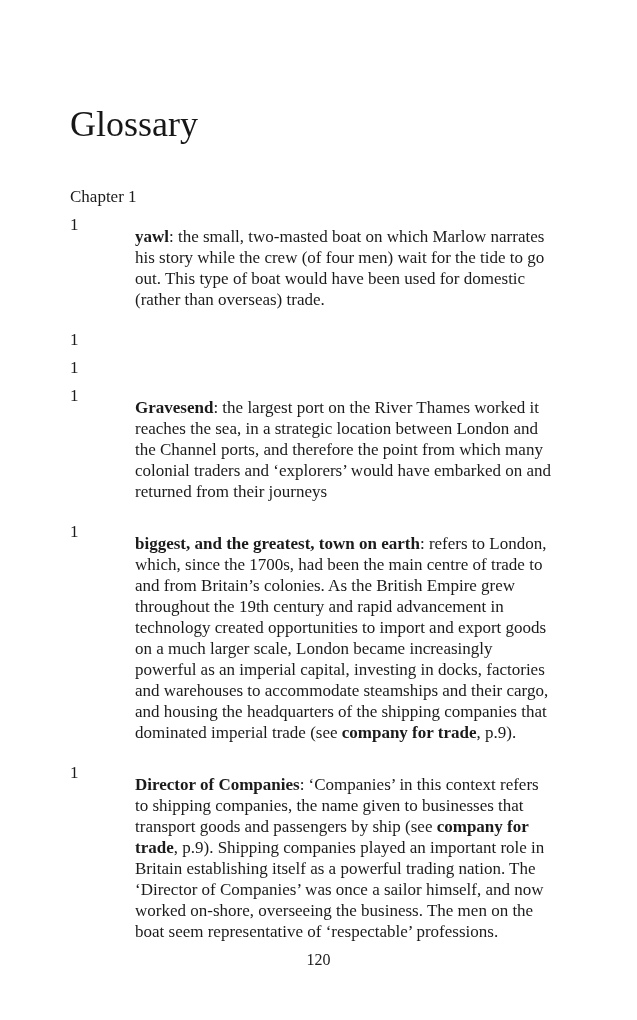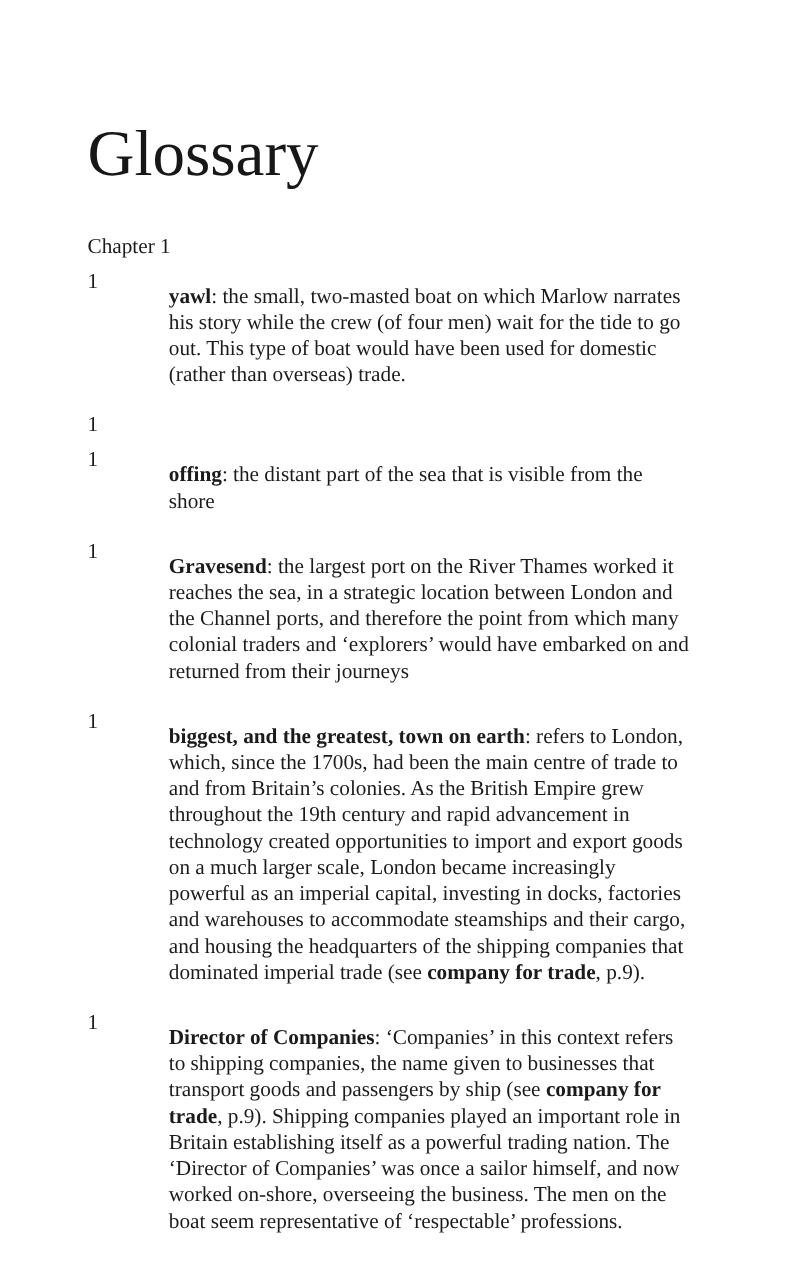--- a/index.html
+++ b/index.html
@@ -13,21 +13,21 @@
     height: 1020px;
     box-sizing: border-box;
     background: #ffffff;
     color: #1b1b1b;
     font-family: "Liberation Serif", "DejaVu Serif", serif;
     padding: 98px 72px 0 70px;
     overflow: hidden;
   }
   .title {
     margin: 0;
-    font-size: 52px;
+    font-size: 36px;
     font-weight: 400;
     line-height: 52px;
     color: #171717;
   }
   .chapter {
     margin-top: 36px;
     font-size: 17px;
     line-height: 21px;
   }
   .entries {
@@ -74,28 +74,28 @@
   <div class="entries" id="entries">
       <div class="entry">
         <span class="entry-num">1</span>
         <p class="entry-def"><span class="b">yawl</span><span>: the small, two-masted boat on which Marlow narrates his story while the crew (of four men) wait for the tide to go out. This type of boat would have been used for domestic (rather than overseas) trade.</span></p>
       </div>
       <div class="entry">
         <span class="entry-num">1</span>
       </div>
       <div class="entry">
         <span class="entry-num">1</span>
-        <p class="entry-def"><span class="b">offing</span><span>: the distant part of the sea that is visible from the shore</span></p>
       </div>
       <div class="entry">
         <span class="entry-num">1</span>
         <p class="entry-def"><span class="b">Gravesend</span><span>: the largest port on the River Thames worked it reaches the sea, in a strategic location between London and the Channel ports, and therefore the point from which many colonial traders and ‘explorers’ would have embarked on and returned from their journeys</span></p>
       </div>
       <div class="entry">
         <span class="entry-num">1</span>
         <p class="entry-def"><span class="b">biggest, and the greatest, town on earth</span><span>: refers to London, which, since the 1700s, had been the main centre of trade to and from Britain’s colonies. As the British Empire grew throughout the 19th century and rapid advancement in technology created opportunities to import and export goods on a much larger scale, London became increasingly powerful as an imperial capital, investing in docks, factories and warehouses to accommodate steamships and their cargo, and housing the headquarters of the shipping companies that dominated imperial trade (see </span><span class="b">company for trade</span><span>, p.9).</span></p>
       </div>
       <div class="entry">
         <span class="entry-num">1</span>
         <p class="entry-def"><span class="b">Director of Companies</span><span>: ‘Companies’ in this context refers to shipping companies, the name given to businesses that transport goods and passengers by ship (see </span><span class="b">company for trade</span><span>, p.9). Shipping companies played an important role in Britain establishing itself as a powerful trading nation. The ‘Director of Companies’ was once a sailor himself, and now worked on-shore, overseeing the business. The men on the boat seem representative of ‘respectable’ professions.</span></p>
       </div>
     </div>
+  <div class="pageno">120</div>
 </div>
 
 </body></html>

